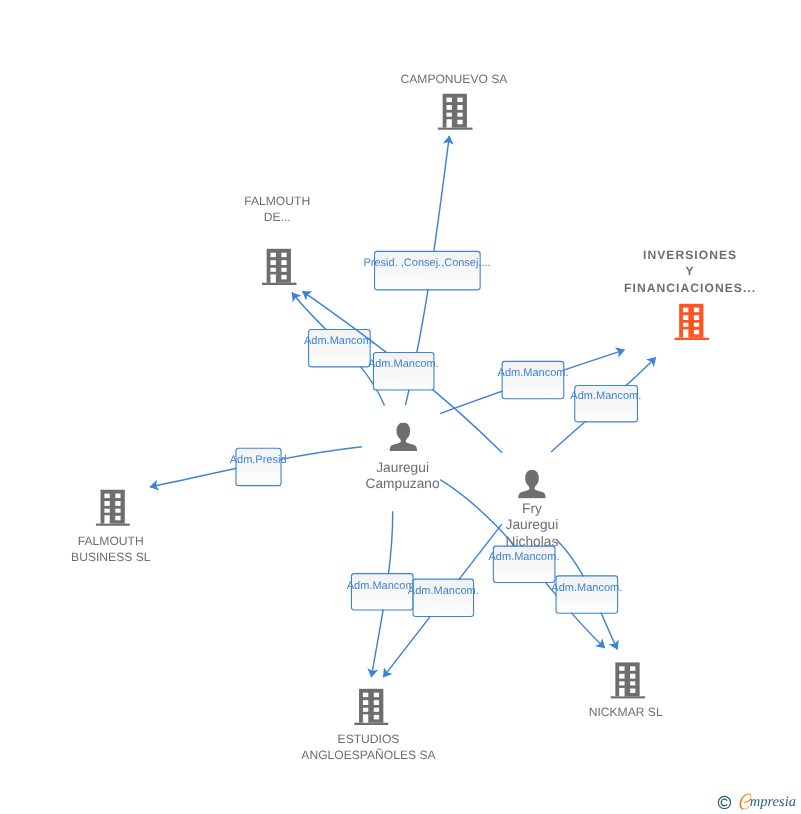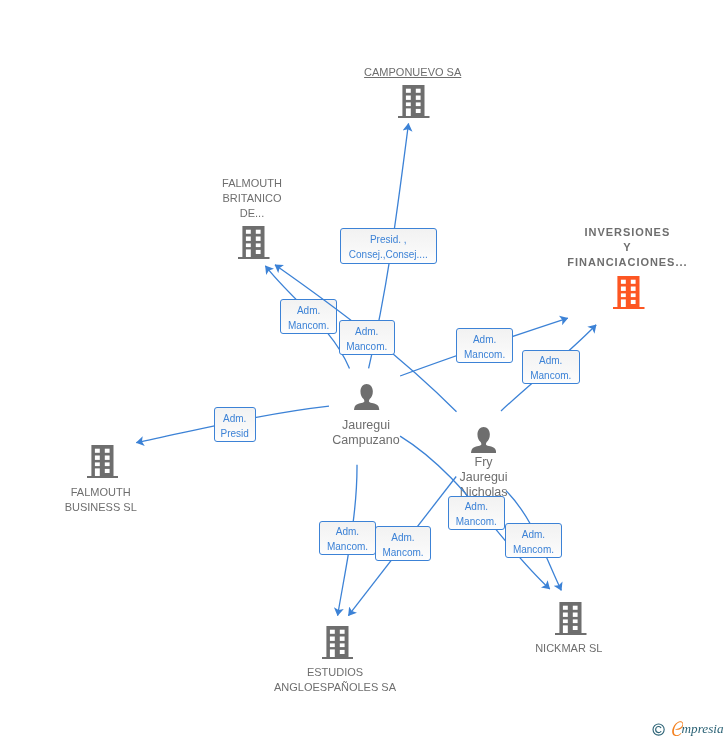--- a/index.html
+++ b/index.html
@@ -9,21 +9,21 @@
   #stage{position:relative;width:728px;height:740px;background:#ffffff;}
   #gfx{position:absolute;left:0;top:0;width:728px;height:740px;}
   .edgesvg{position:absolute;left:0;top:0;overflow:visible;}
   .nicwrap{position:absolute;}
   .nicwrap svg{display:block;}
   .nlabel{position:absolute;text-align:center;font-size:11px;line-height:15px;color:#6e6e6e;white-space:nowrap;}
   .elabel{position:absolute;box-sizing:border-box;
           border:1.4px solid #3c82d6;border-radius:3px;
           background:linear-gradient(180deg,#f2f2f2 0%,#f8f8f8 60%,#fdfdfd 100%);
           color:#3c82d6;font-size:10px;line-height:15px;text-align:center;
-          display:flex;flex-direction:column;justify-content:center;padding-top:2.6px;
+          display:flex;justify-content:center;padding-top:2.6px;
           white-space:nowrap;overflow:visible;}
   .wm{position:absolute;left:648px;top:714px;width:80px;height:26px;text-align:right;}
   .wm .cmark{position:absolute;left:3.8px;top:8.8px;width:13.2px;height:13.2px;}
   .wm .script-e{position:absolute;left:23.8px;top:6.7px;width:11.5px;height:15.2px;}
   .wm .brest{position:absolute;left:33.6px;top:8.2px;font-family:"Liberation Serif",serif;
              font-style:italic;font-size:13.2px;line-height:13.2px;color:#2b6275;}
 </style>
 </head>
 <body>
 
@@ -47,21 +47,21 @@
             <rect x="17.8" y="3.7" width="4.8" height="4.1"></rect>
             <rect x="7.9" y="10.5" width="4.9" height="4.4"></rect>
             <rect x="17.8" y="10.5" width="4.8" height="4.4"></rect>
             <rect x="7.9" y="17.4" width="4.9" height="3.7"></rect>
             <rect x="17.8" y="17.4" width="4.8" height="3.7"></rect>
             <rect x="7.9" y="23.4" width="4.9" height="7.6"></rect>
             <rect x="17.8" y="23.9" width="4.8" height="4.1"></rect>
           </g>
         </svg>
       </div>
-      <div class="nlabel" style="color: rgb(110, 110, 110); left: 212.7px; width: 400px; top: 64.8px; font-size: 11px; text-decoration: underline;">
+      <div class="nlabel" style="color: rgb(110, 110, 110); left: 212.7px; width: 400px; top: 64.8px; font-size: 11px;">
         <div>CAMPONUEVO SA</div>
       </div>
       <div class="nicwrap" style="left: 238.45px; top: 226.2px; width: 31.5px; height: 33.3px;">
         <svg class="nicon" width="31.5" height="33.3" viewBox="0 0 31.5 33.3">
           <g fill="#6e6e6e">
             <rect x="4.4" y="0" width="22.1" height="31.0"></rect>
             <rect x="0" y="31.0" width="31.5" height="2.3"></rect>
           </g>
           <g fill="#fff">
             <rect x="7.9" y="3.7" width="4.9" height="4.1"></rect>
@@ -70,21 +70,20 @@
             <rect x="17.8" y="10.5" width="4.8" height="4.4"></rect>
             <rect x="7.9" y="17.4" width="4.9" height="3.7"></rect>
             <rect x="17.8" y="17.4" width="4.8" height="3.7"></rect>
             <rect x="7.9" y="23.4" width="4.9" height="7.6"></rect>
             <rect x="17.8" y="23.9" width="4.8" height="4.1"></rect>
           </g>
         </svg>
       </div>
       <div class="nlabel" style="color: rgb(110, 110, 110); left: 52px; width: 400px; top: 175.8px; font-size: 11px;">
         <div>FALMOUTH</div>
-        <div>BRITANICO</div>
         <div>DE...</div>
       </div>
       <div class="nicwrap" style="left: 613.45px; top: 275.9px; width: 31.5px; height: 33.3px;">
         <svg class="nicon" width="31.5" height="33.3" viewBox="0 0 31.5 33.3">
           <g fill="#fd5622">
             <rect x="4.4" y="0" width="22.1" height="31.0"></rect>
             <rect x="0" y="31.0" width="31.5" height="2.3"></rect>
           </g>
           <g fill="#fff">
             <rect x="7.9" y="3.7" width="4.9" height="4.1"></rect>

